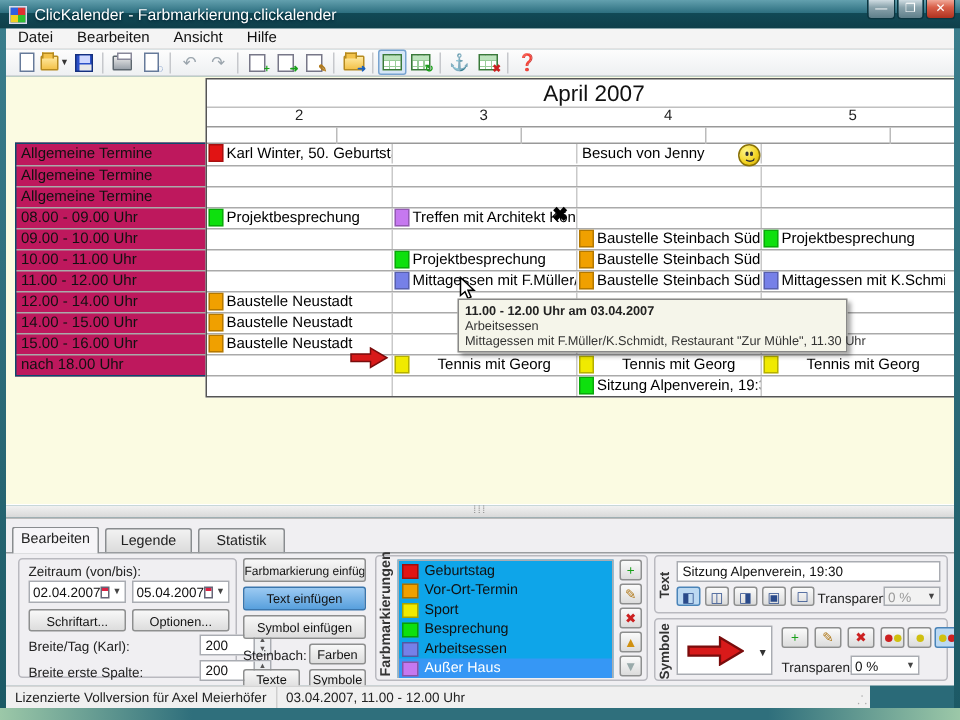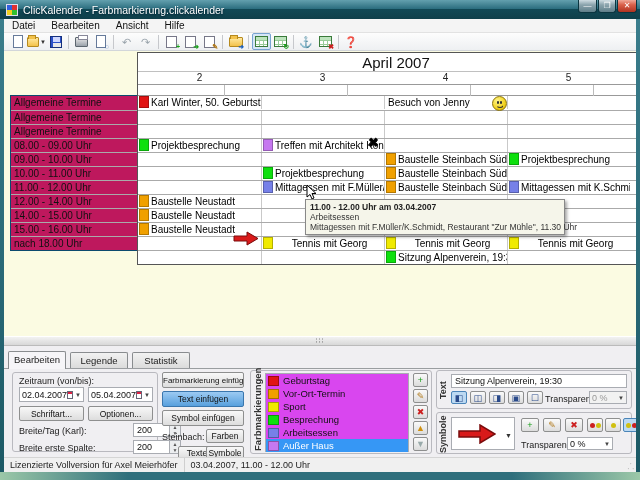--- a/index.html
+++ b/index.html
@@ -100,28 +100,28 @@
   .combo .cal { width:8px; height:8px; margin-left:auto; border:1px solid #667;
      background:linear-gradient(#d24 0 2px, #fff 2px); }
   .combo .dd { font-size:6px; color:#444; padding:0 2px; }
   .spin { display:flex;margin-left:28px; }
   .spin .val { flex:1; text-align:left; padding:1px 0 0 3px; }
   .spin .arrows { width:11px; border-left:1px solid #a9acb2; background:#eceef0; display:flex; flex-direction:column; align-items:center; justify-content:center; font-size:5px; color:#555; line-height:6px;}
   .vlabel { font-size:9.5px; font-weight:bold; color:#333; writing-mode:vertical-rl; transform:rotate(180deg); text-align:center; }
   .mini { border:1px solid #8e8f8f; border-radius:2px; background:linear-gradient(#fafafa,#dcdcdc);
     font-size:9px; line-height:12px; text-align:center; }
   .mini.active { background:#bcd9f2; border-color:#4a84b8; }
-  #legend-list { background:#d946ef; border:1px solid #a9acb2; }
+  #legend-list { background:#0ea5e9; border:1px solid #a9acb2; }
   .leg-row { height:13px; display:flex; align-items:center; font-size:9.5px; color:#111; padding-left:2px; }
   .leg-row.selected { background:#3697f5; color:#fff; }
   .leg-sw { width:11px; height:10px; border:1px solid rgba(0,0,0,.3); margin-right:4px; flex:none; }
   .dot { display:inline-block; width:5px; height:5px; border-radius:50%; margin:0 0.5px; }
 
   
-  #statusbar { left:4px; top:457px; width:632px; height:15px; background:#f0f0f0; border-top:1px solid #d5d5d5; display:flex; align-items:center; }
+  #statusbar { left:4px; top:457px; width:576px; height:15px; background:#f0f0f0; border-top:1px solid #d5d5d5; display:flex; align-items:center; }
   .sb-cell { font-size:9px; color:#222; padding:0 6px; height:15px; line-height:15px; border-right:1px solid #cfcfcf; white-space:nowrap; }
   #sb-grip { margin-left:auto; margin-right:2px; color:#aaa; font-size:8px; }
 
   
   .border-strip { background:linear-gradient(#3a7d8c,#1c5965); }
   #b-bottom { left:0; top:472px; width:640px; height:8px; background:linear-gradient(90deg,#9cc8a8,#2f6f7c 20%,#2f6f7c 80%,#9cc8a8); }
   #b-left { left:0; top:19px; width:4px; height:453px; }
   #b-right { left:636px; top:19px; width:4px; height:453px; }
 </style>
 </head>
@@ -420,21 +420,21 @@
         <span class="val">200</span>
         <span class="arrows">▲<br>▼</span>
       </div>
     </div>
 
     <div class="abs btn" style="left:158px;top:26px;width:82px;height:16px;line-height:15px;font-size:8px;">Farbmarkierung einfügen</div>
     <div class="abs btn primary" style="left:158px;top:45px;width:82px;height:16px;line-height:15px;">Text einfügen</div>
     <div class="abs btn" style="left:158px;top:64px;width:82px;height:16px;line-height:15px;">Symbol einfügen</div>
     <div class="abs lbl" style="left:158px;top:86px;">Steinbach:</div>
     <div class="abs btn" style="left:202px;top:83px;width:38px;height:14px;line-height:13px;">Farben</div>
-    <div class="abs btn" style="left:174px;top:92px;width:38px;height:14px;line-height:13px;top:100px;">Texte</div>
+    <div class="abs btn" style="left:158px;top:92px;width:38px;height:14px;line-height:13px;top:100px;">Texte</div>
     <div class="abs btn" style="left:202px;top:100px;width:38px;height:14px;line-height:13px;">Symbole</div>
 
     <div class="abs group" style="left:246px;top:24px;width:182px;height:84px;">
       <div class="abs vlabel" style="left:1px;top:2px;height:78px;">Farbmarkierungen</div>
       <div id="legend-list" class="abs" style="left:14px;top:2px;width:144px;height:79px;">
           <div class="leg-row">
             <span class="leg-sw" style="background: rgb(225, 20, 20);"></span>
             <span>Geburtstag</span>
           </div>
           <div class="leg-row">

